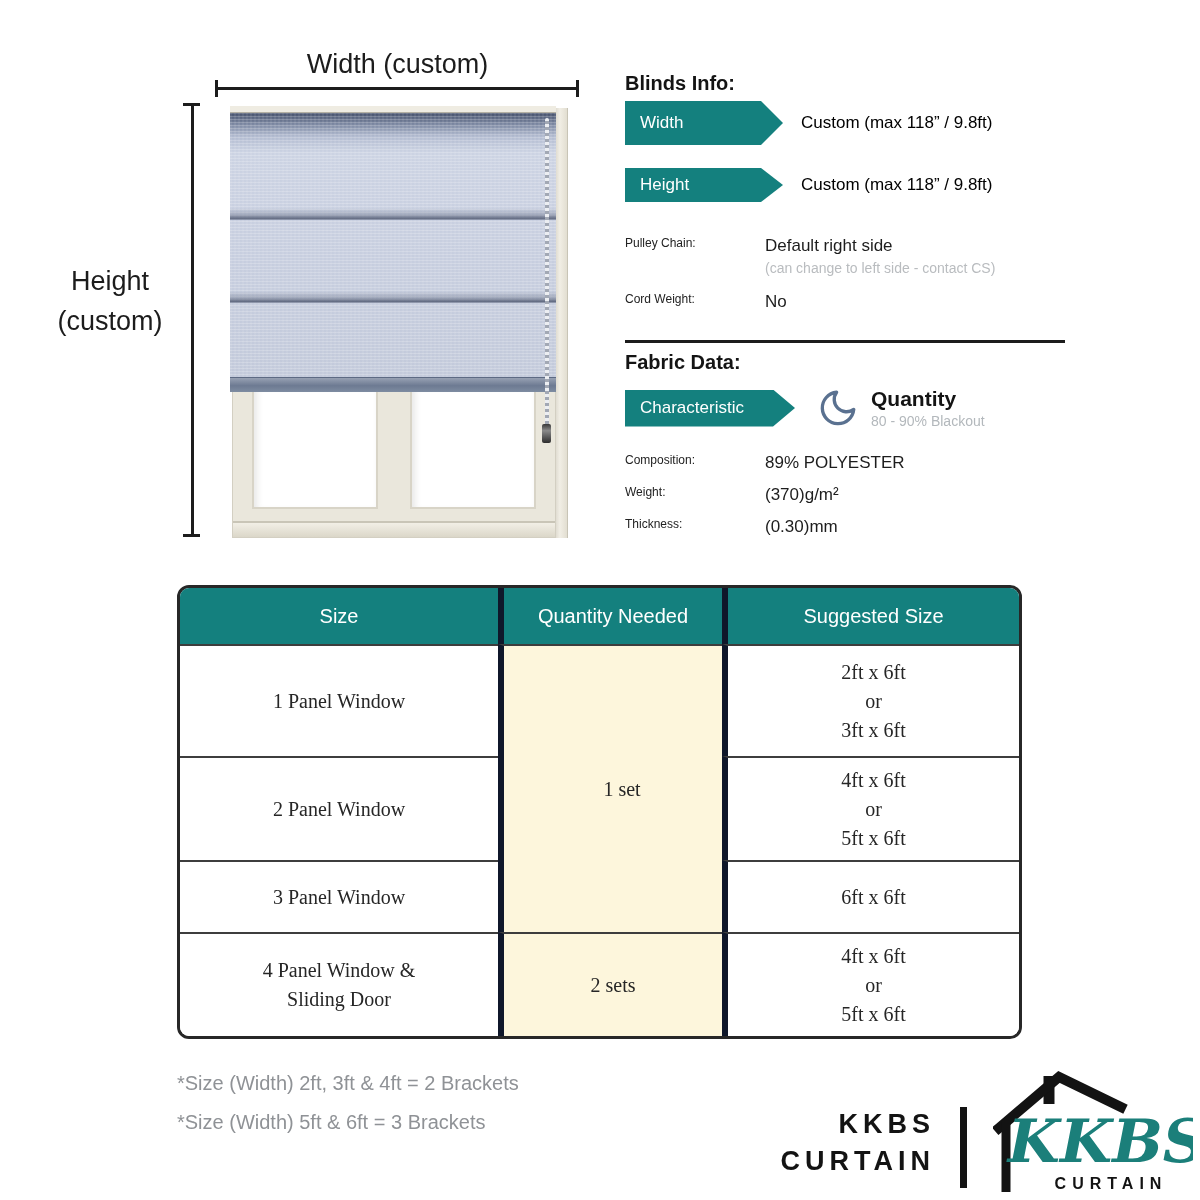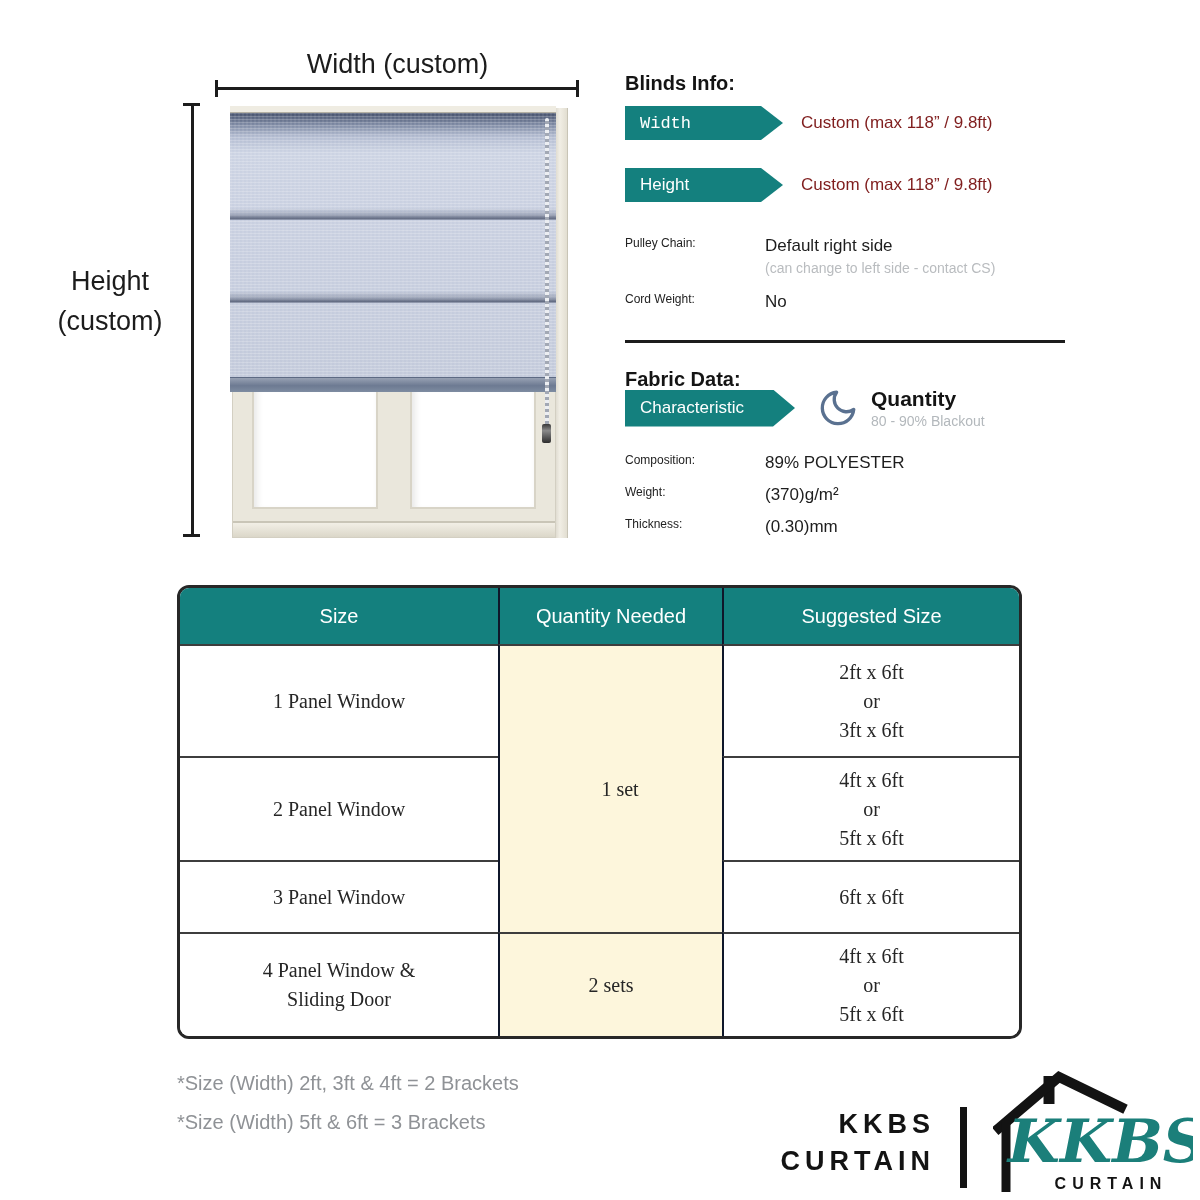--- a/index.html
+++ b/index.html
@@ -49,39 +49,39 @@
   
   .section-title { font-size:20px; font-weight:bold; color:#141414; }
   .badge { display:flex; align-items:center; background:#14807e; color:#ffffff;
       font-size:17px; padding:0 32px 0 15px;
       clip-path:polygon(0 0, calc(100% - 22px) 0, 100% 50%, calc(100% - 22px) 100%, 0 100%); }
   .spec-row { position:absolute; }
   .spec-label { position:absolute; left:0; top:0; font-size:12px; color:#222; }
   .spec-value { position:absolute; left:140px; top:0; font-size:17px; color:#1d1d1d; }
   .spec-note { position:absolute; left:140px; top:24px; font-size:14px; color:#b9bcbf; }
   .flex-row { display:flex; align-items:center; }
-  .badge-value { margin-left:18px; font-size:17px; color:#7f1d1d; }
+  .badge-value { margin-left:18px; font-size:17px; color:#000000; }
   .divider { background:#1c1c1c; height:3px; }
 
   .char-text { display:flex; flex-direction:column; margin-left:12px; }
   .char-main { font-size:21px; font-weight:bold; color:#141414; line-height:24px; }
   .char-sub { font-size:14px; color:#b3b8bc; margin-top:2px; }
   .moon-wrap { margin-left:22px; display:flex; align-items:center; }
 
   
   #size-table { left:177px; top:585px; width:845px;
       border:3px solid #272727; border-radius:12px; overflow:hidden;
       display:grid; grid-template-columns:318px 224px 297px;
       grid-template-rows:56px 112px 104px 72px 104px; background:#fff; }
   .th { background:#14807e; color:#ffffff; font-size:20px; font-weight:500;
       display:flex; align-items:center; justify-content:center; }
   .td { display:flex; flex-direction:column; align-items:center; justify-content:center;
       font-size:20px; color:#262626; line-height:29px; text-align:center; background:#fff; }
   .td.qty { background:#fdf6dc; }
-  .bl { border-left:2px solid #0f172a; }
+  .bl { border-left:6px solid #0f172a; }
   .bt { border-top:2px solid #3d3d3d;font-family:Liberation Serif, serif; }
   .qty-merged { grid-column:2; grid-row:2/5;padding-left:18px; }
   .qty-r4 { grid-column:2; grid-row:5; }
 
   
   .footnote { font-size:20px; color:#8f9296; }
 
   
   #wordmark { left:655px; top:1106px; width:280px; text-align:right;
       font-weight:bold; font-size:27px; letter-spacing:5px; color:#131313; line-height:37px; }
@@ -120,21 +120,21 @@
       </div>
       <div class="blind-bottom-bar"></div>
     </div>
     <div class="chain"></div>
     <div class="chain-weight"></div>
   </div>
 
   <div class="abs section-title" style="left:625px; top:72px;">Blinds Info:</div>
 
   <div class="abs flex-row" style="left:625px; top:106px; height:34px;">
-    <div class="badge" style="width:158px; height:34px;font-family:Liberation Mono, monospace;">Width</div>
+    <div class="badge" style="width:158px; height:44px;">Width</div>
     <span class="badge-value">Custom (max 118” / 9.8ft)</span>
   </div>
 
   <div class="abs flex-row" style="left:625px; top:168px; height:34px;">
     <div class="badge" style="width:158px; height:34px;">Height</div>
     <span class="badge-value">Custom (max 118” / 9.8ft)</span>
   </div>
 
   <div class="abs spec-row" style="left:625px; top:236px; width:440px; height:46px;">
     <span class="spec-label">Pulley Chain:</span>
@@ -142,21 +142,21 @@
     <span class="spec-note">(can change to left side - contact CS)</span>
   </div>
 
   <div class="abs spec-row" style="left:625px; top:292px; width:440px; height:24px;">
     <span class="spec-label">Cord Weight:</span>
     <span class="spec-value">No</span>
   </div>
 
   <div class="abs divider" style="left:625px; top:340px; width:440px;"></div>
 
-  <div class="abs section-title" style="left:625px; top:368px;">Fabric Data:</div>
+  <div class="abs section-title" style="left:625px; top:351px;">Fabric Data:</div>
 
   <div class="abs flex-row" style="left:625px; top:388px; height:40px;">
     <div class="badge" style="width:170px; height:37px;">Characteristic</div>
     <span class="moon-wrap">
       <svg width="42" height="46" viewBox="0 0 24 24">
         <path d="M21 12.79A9 9 0 1 1 11.21 3 7 7 0 0 0 21 12.79z" fill="none" stroke="#5a7190" stroke-width="1.9" stroke-linejoin="round"></path>
       </svg>
     </span>
     <span class="char-text">
       <span class="char-main">Quantity</span>

